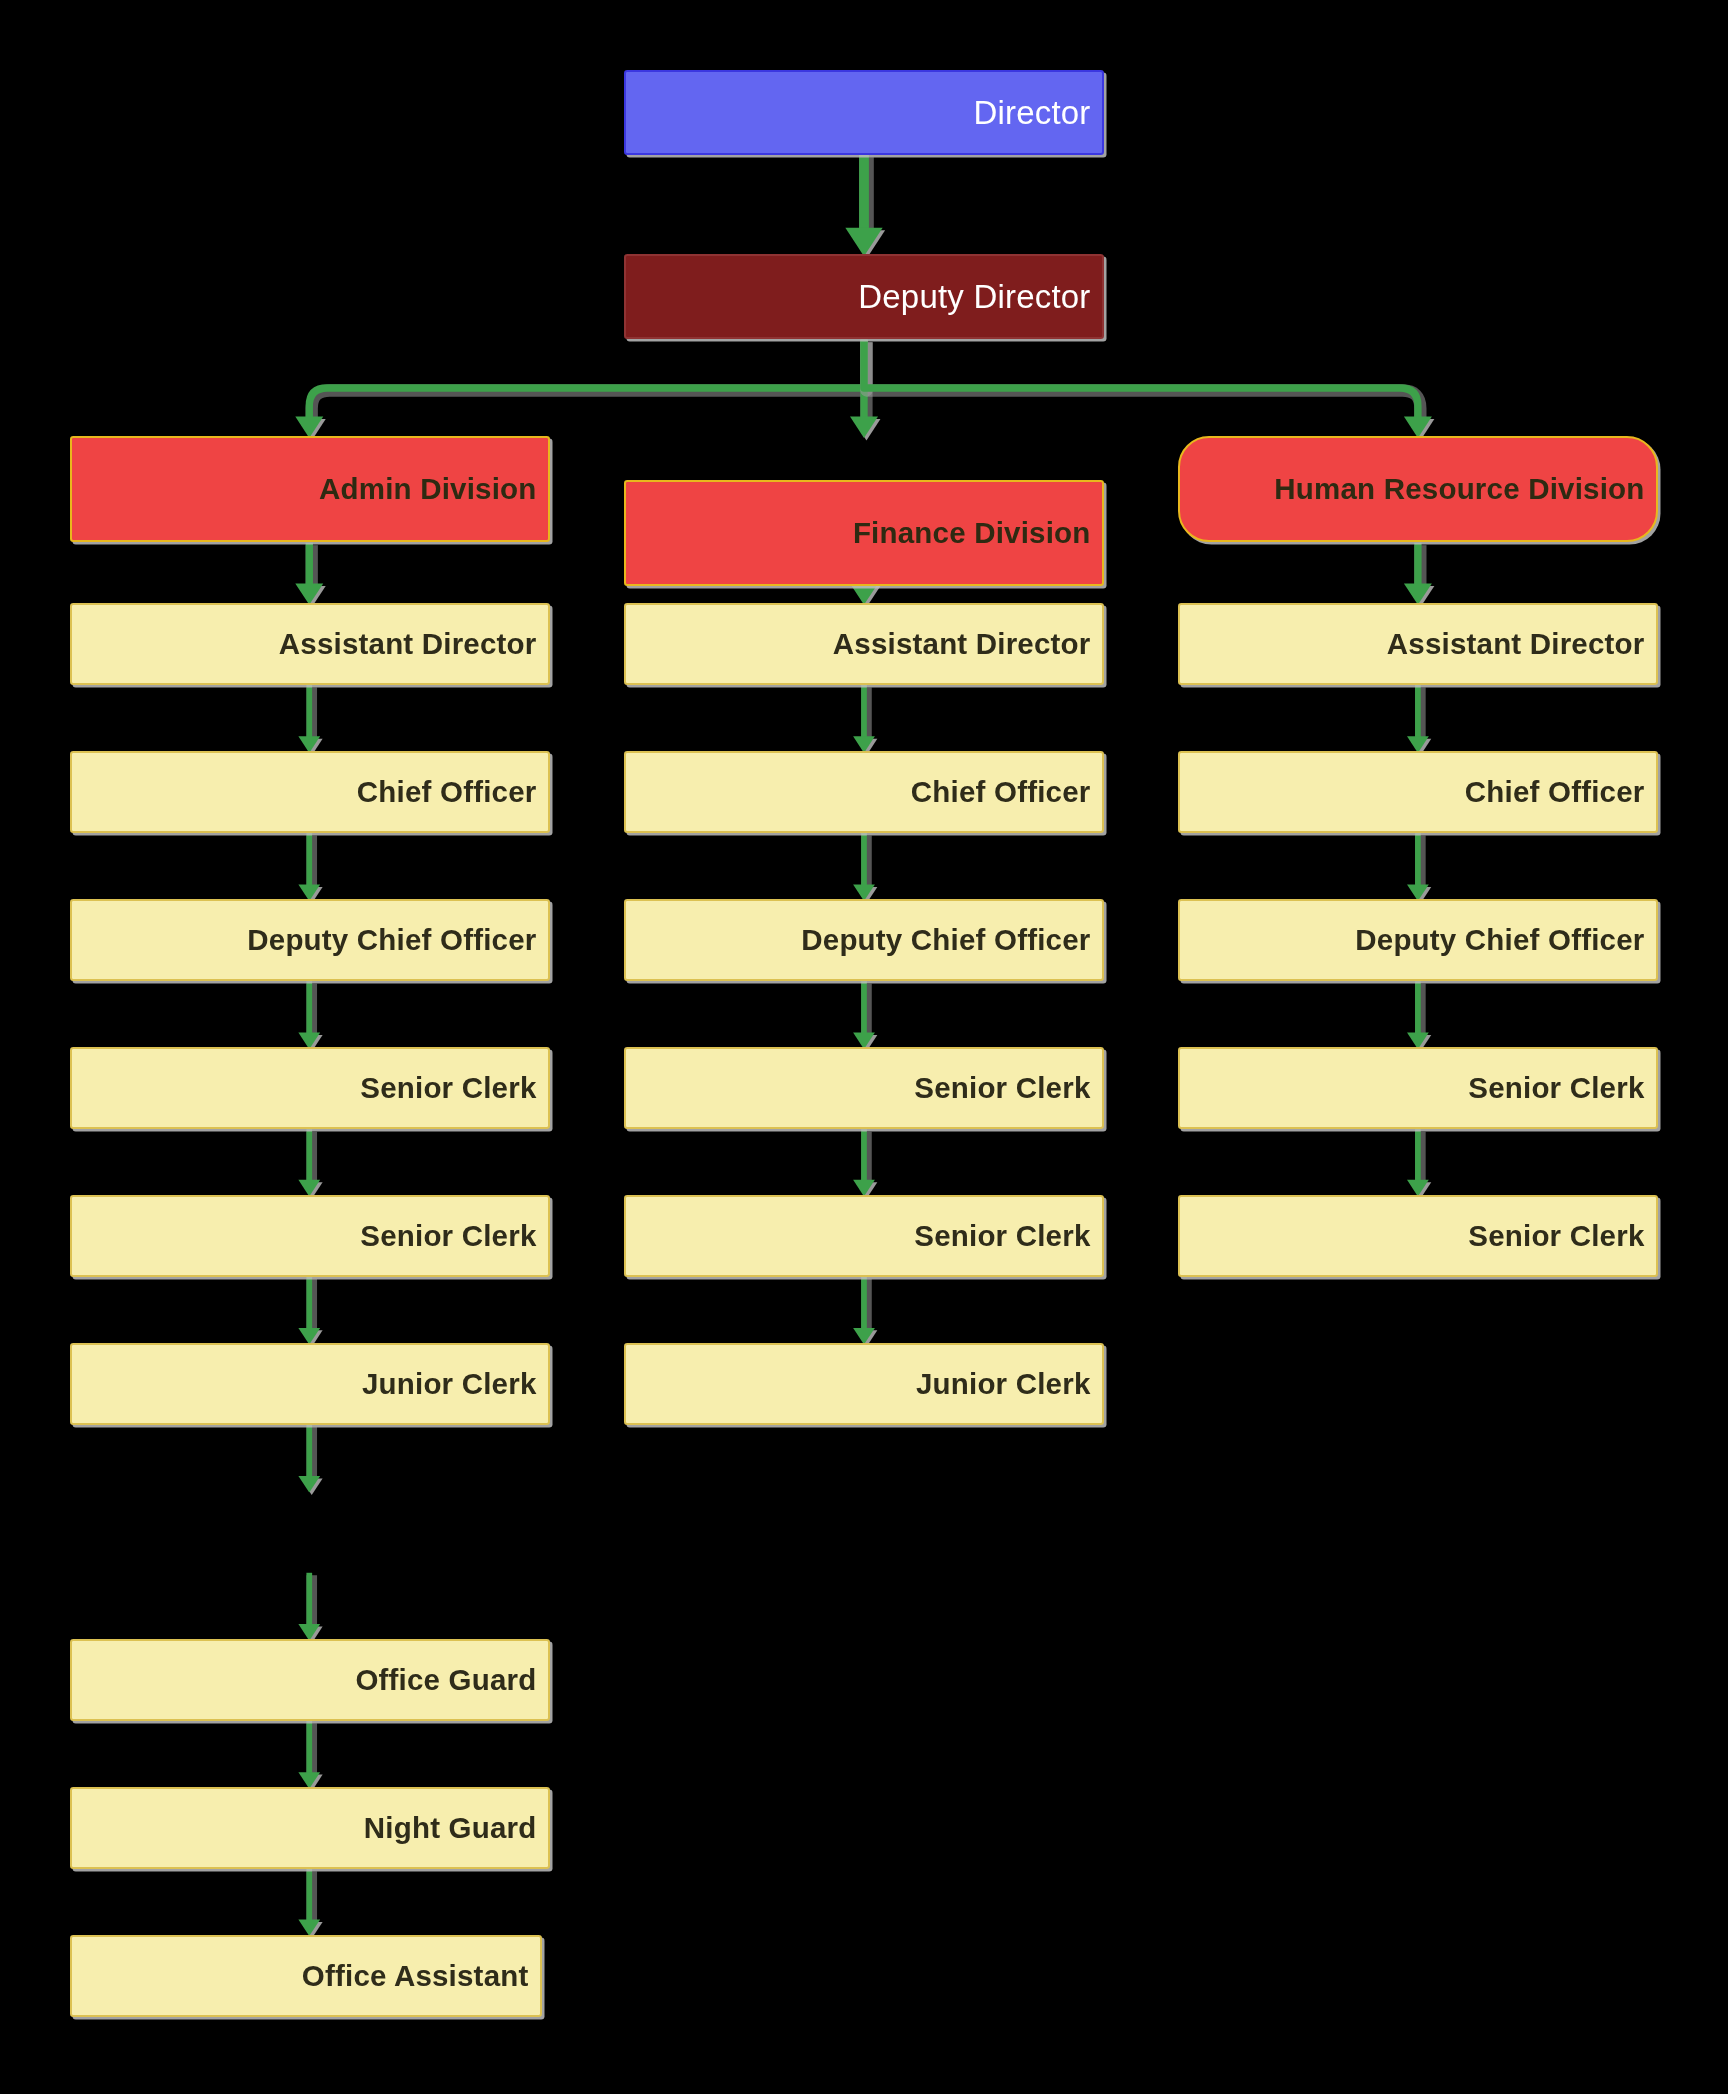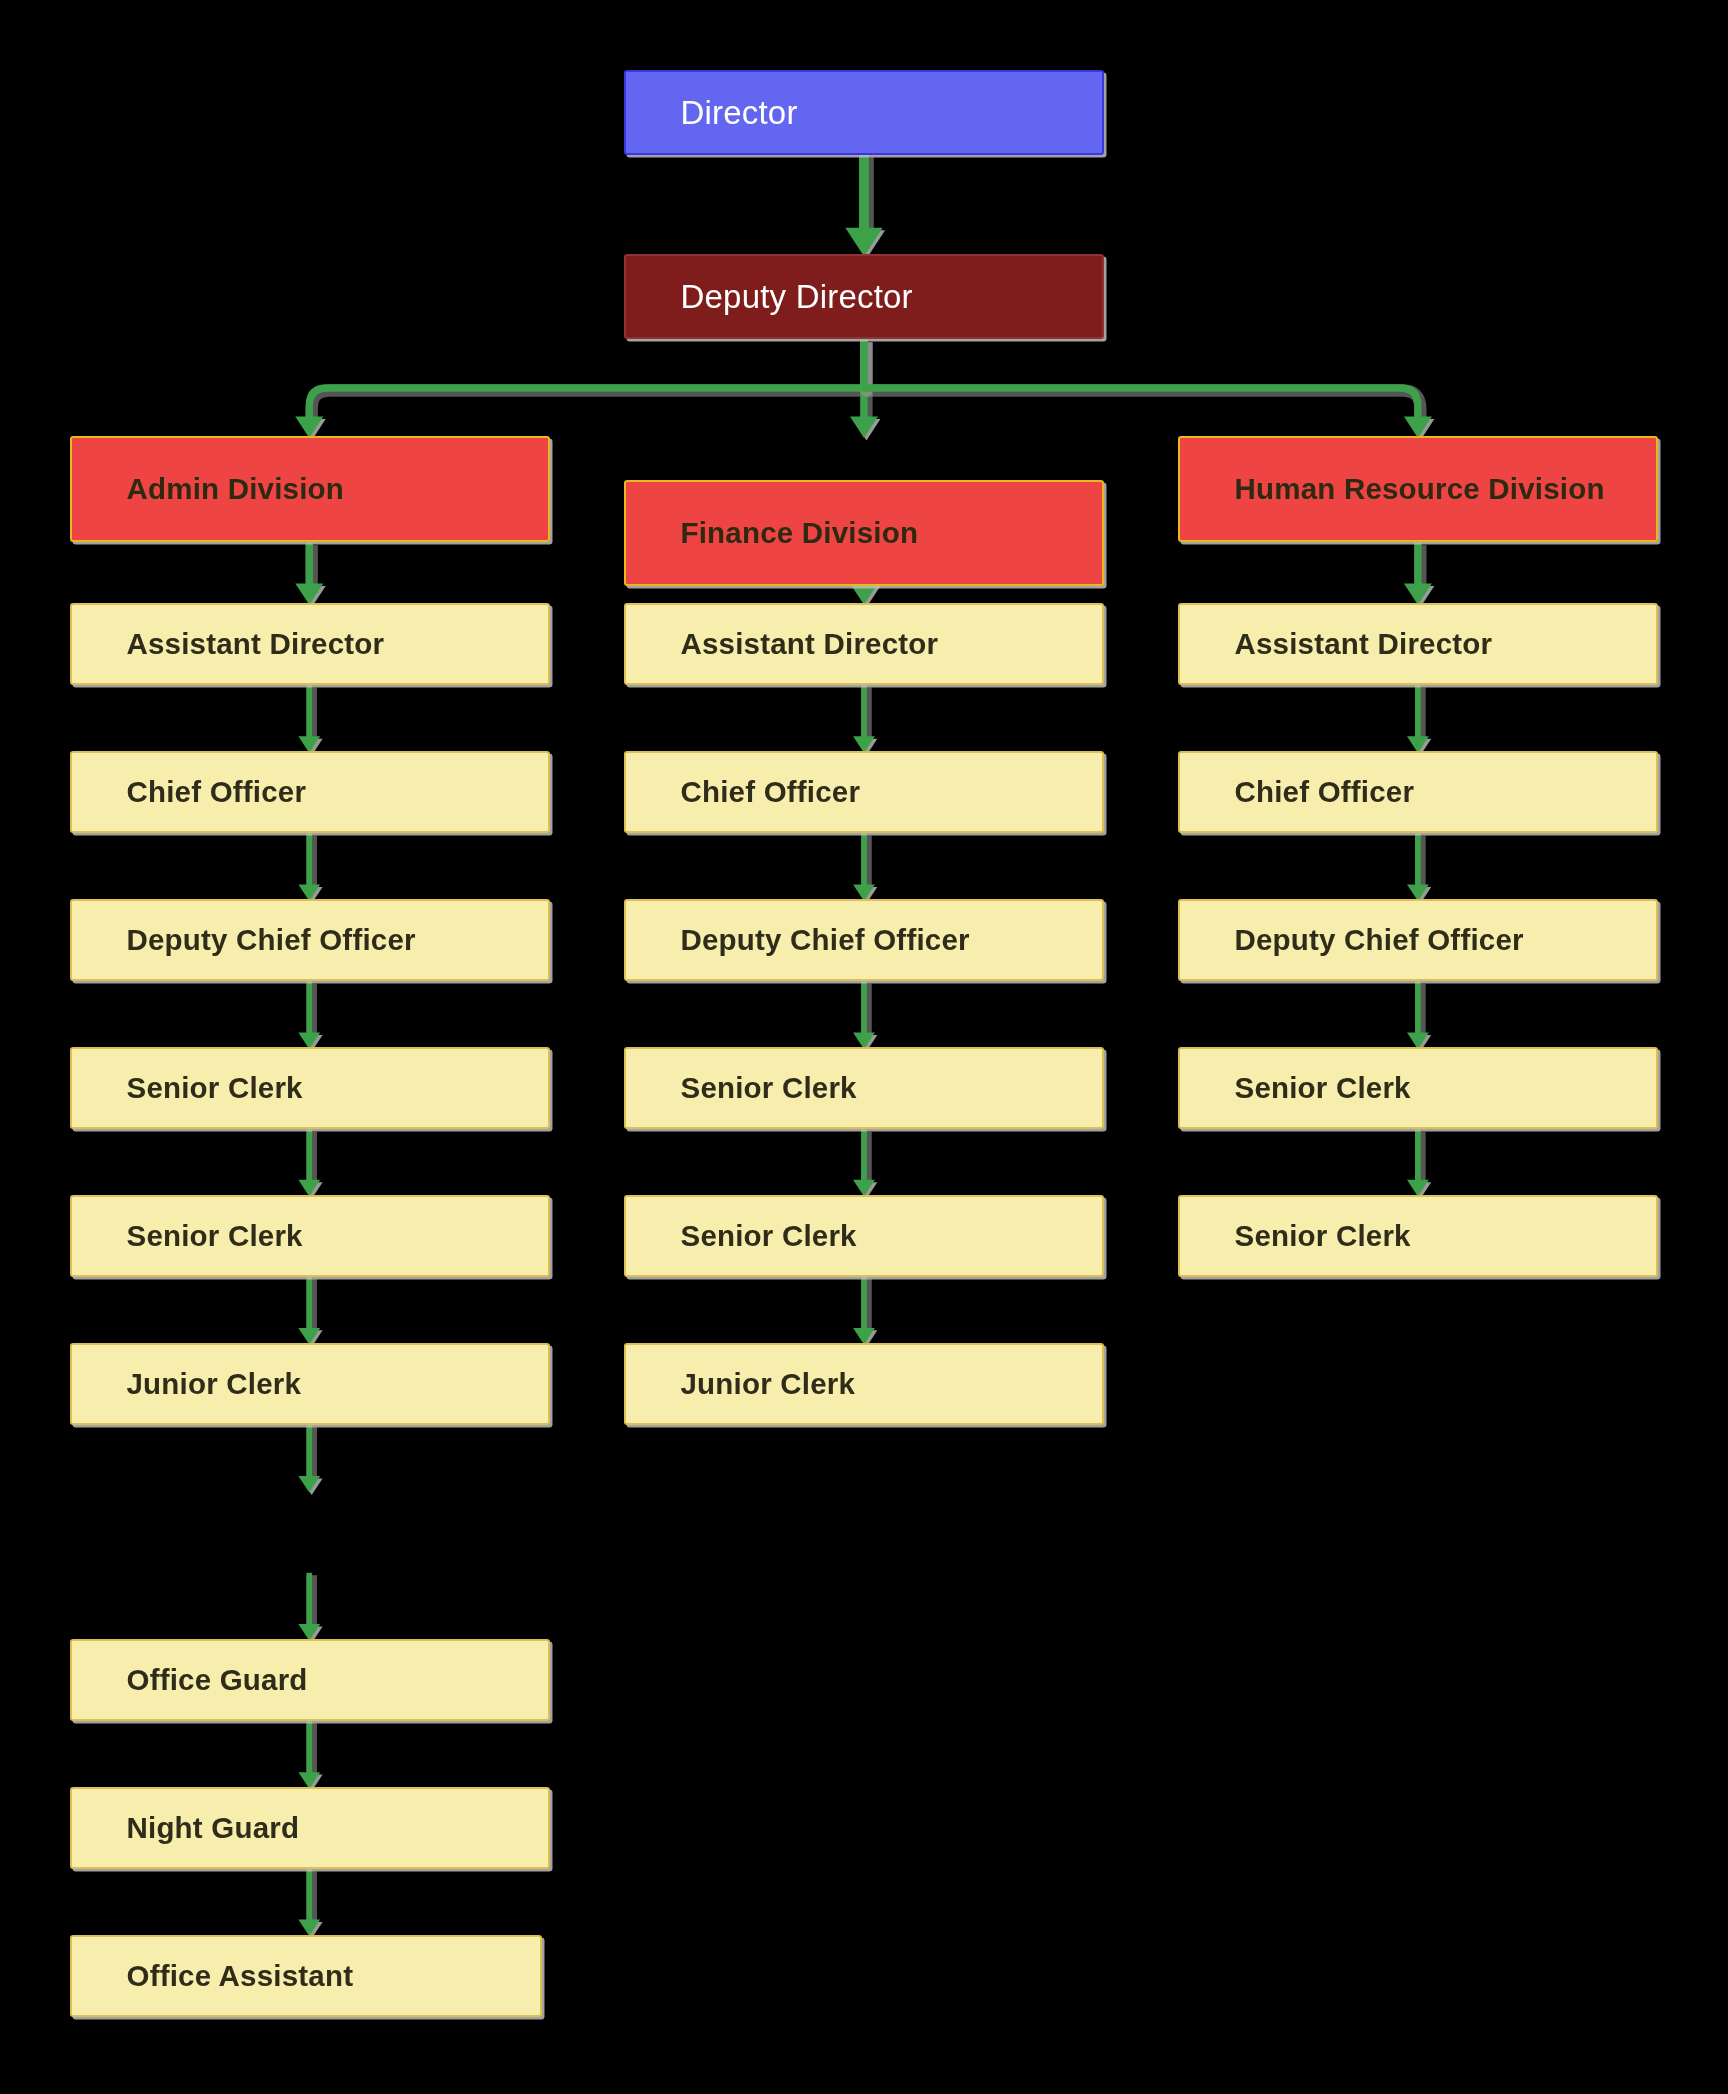--- a/index.html
+++ b/index.html
@@ -31,27 +31,26 @@
     left: 0;
     top: 0;
     width: 1728px;
     height: 2095px;
   }
   .node {
     position: absolute;
     box-sizing: border-box;
     display: flex;
     align-items: center;
-    justify-content: flex-start;
+    justify-content: flex-end;
     text-align: center;
     border-radius: 3.3px;
     box-shadow: 2.5px 2.5px 0px 0px rgba(190,190,190,0.85);
     letter-spacing: 0.2px;
     line-height: 1.15;
-    padding-left: 43px;
   }
   .node .node-label {
     display: block;
     padding: 0 11.5px;
   }
   
   .node.root {
     background: #6366f1;
     border: 2.5px solid #3b37e0;
     color: #ffffff;
@@ -240,21 +239,21 @@
       </div>
       <div class="node staff" style="left: 624px; top: 1047px; width: 480px; height: 82px;">
         <span class="node-label">Senior Clerk</span>
       </div>
       <div class="node staff" style="left: 624px; top: 1195px; width: 480px; height: 82px;">
         <span class="node-label">Senior Clerk</span>
       </div>
       <div class="node staff" style="left: 624px; top: 1343px; width: 480px; height: 82px;">
         <span class="node-label">Junior Clerk</span>
       </div>
-      <div class="node division" style="left: 1178px; top: 436px; width: 480px; height: 106px;">
+      <div class="node division" style="left: 1178px; top: 436px; width: 480px; height: 106px; border-radius: 31px;">
         <span class="node-label">Human Resource Division</span>
       </div>
       <div class="node staff" style="left: 1178px; top: 603px; width: 480px; height: 82px;">
         <span class="node-label">Assistant Director</span>
       </div>
       <div class="node staff" style="left: 1178px; top: 751px; width: 480px; height: 82px;">
         <span class="node-label">Chief Officer</span>
       </div>
       <div class="node staff" style="left: 1178px; top: 899px; width: 480px; height: 82px;">
         <span class="node-label">Deputy Chief Officer</span>

